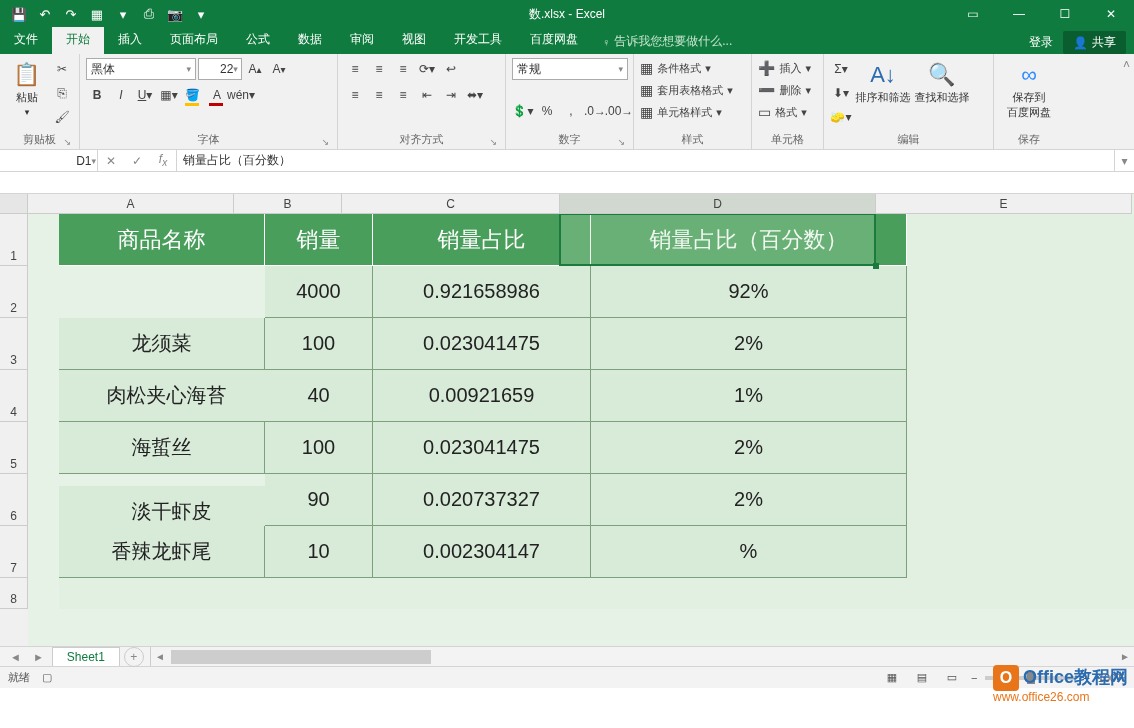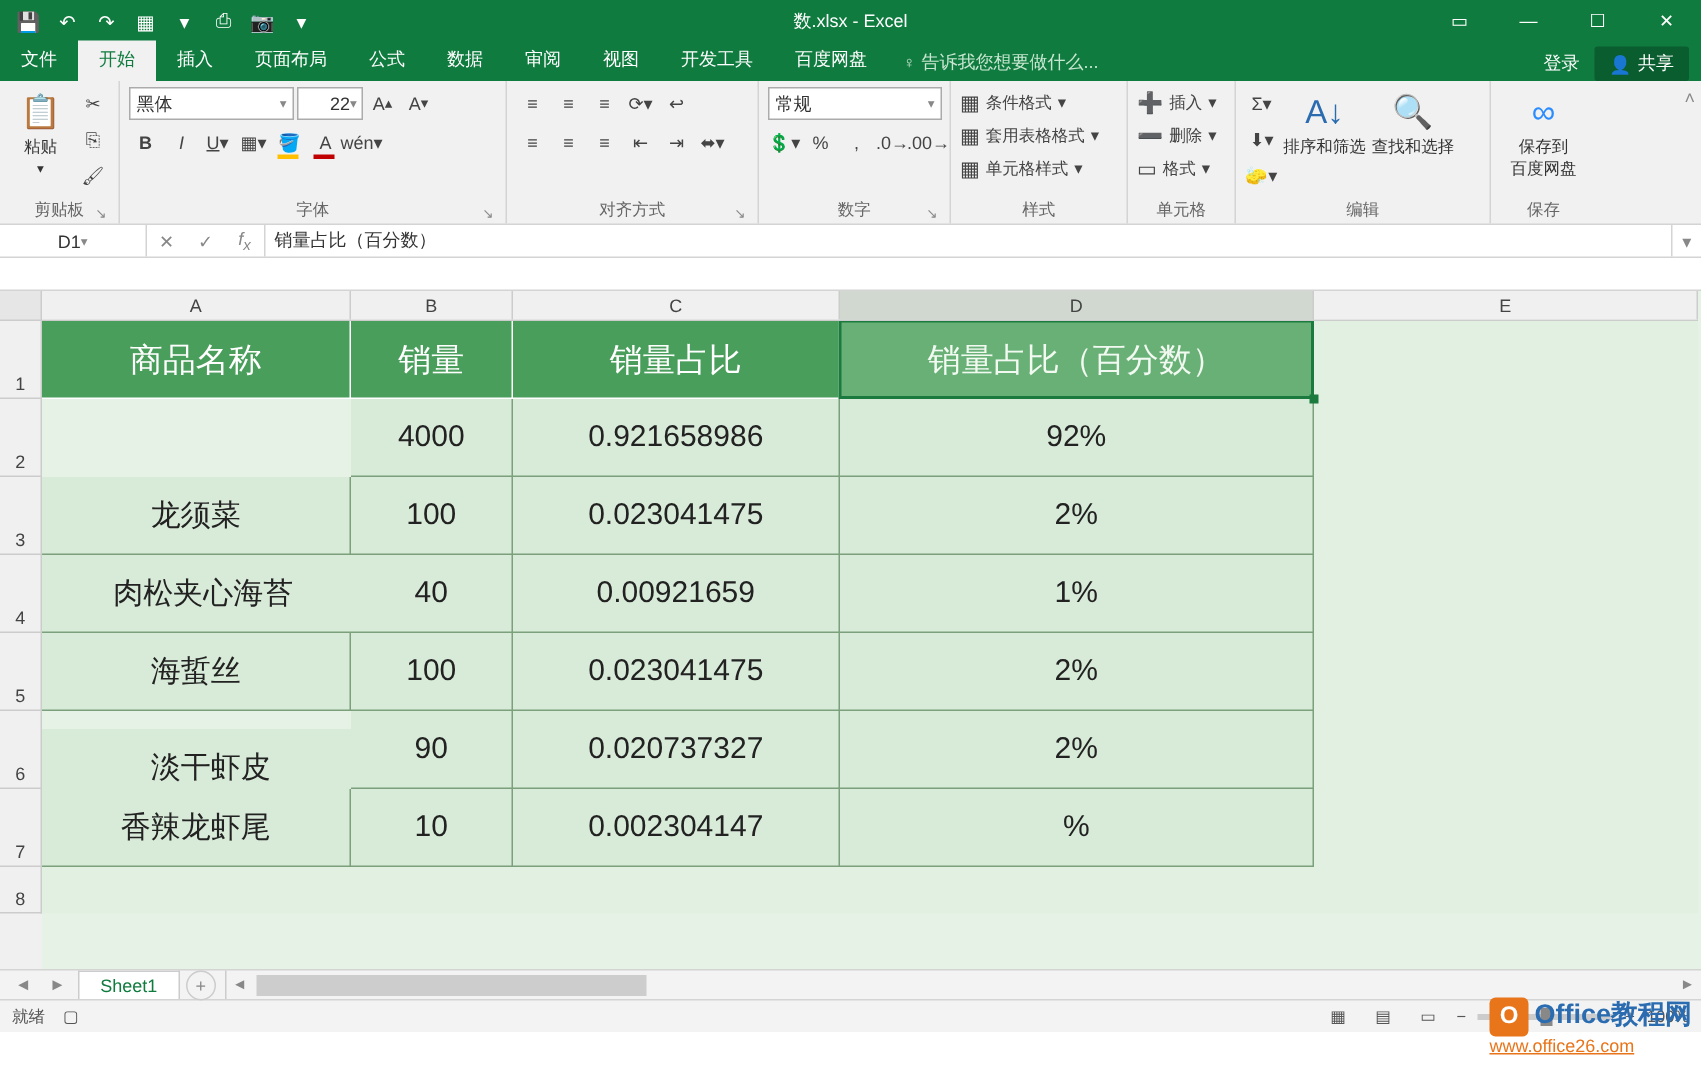--- a/index.html
+++ b/index.html
@@ -33,41 +33,41 @@
 .small-btn { width: 22px; height: 22px; display: flex; align-items: center; justify-content: center; font-size: 12px; color: #444; }
 .font-name { border: 1px solid #ababab; background: #fff; height: 22px; width: 110px; font-size: 12px; padding: 0 4px; display: flex; align-items: center; justify-content: space-between; }
 .font-size { border: 1px solid #ababab; background: #fff; height: 22px; width: 42px; font-size: 12px; padding: 0 21px; display: flex; align-items: center; justify-content: space-between; }
 .col { display: flex; flex-direction: column; gap: 2px; }
 .row { display: flex; gap: 2px; align-items: center; }
 .style-item { font-size: 11px; color: #444; display: flex; align-items: center; gap: 4px; height: 20px; }
 .style-item .ico { font-size: 14px; }
 
 
 .fbar-row { height: 22px; border-bottom: 1px solid #d4d4d4; display: flex; align-items: stretch; background: #fff; }
-.name-box { width: 98px; border-right: 1px solid #d4d4d4; display: flex; align-items: center; padding: 0 16px; font-size: 12px; justify-content: center; }
+.name-box { width: 98px; border-right: 1px solid #d4d4d4; display: flex; align-items: center; padding: 0 1px; font-size: 12px; justify-content: flex-end; }
 .fbar-btns { display: flex; align-items: center; border-right: 1px solid #d4d4d4; }
 .fbar-btn { width: 26px; display: flex; align-items: center; justify-content: center; color: #888; font-size: 12px; }
 .fbar { flex: 1; display: flex; align-items: center; padding: 0 6px; font-size: 12px; color: #333; }
 .fbar-expand { width: 20px; border-left: 1px solid #d4d4d4; display: flex; align-items: center; justify-content: center; color: #888; }
 
 .gap-row { height: 22px; border-bottom: 1px solid #d4d4d4; background: #fff; }
 
 
 .sheet-area { position: relative; background: #e6f2e6; }
 .col-headers { display: flex; height: 20px; background: #e6e6e6; border-bottom: 1px solid #ccc; }
 .corner { width: 28px; background: #e6e6e6; border-right: 1px solid #ccc; border-bottom: 1px solid #ccc; }
 .ch { border-right: 1px solid #ccc; display: flex; align-items: center; justify-content: center; font-size: 12px; color: #444; background: #f0f0f0; }
 .ch.sel { background: #d0d8d0; }
 
 .grid-body { display: flex; height: 432px; overflow: hidden; }
 .row-headers { width: 28px; background: #f0f0f0; }
 .rh { border-bottom: 1px solid #ccc; border-right: 1px solid #ccc; display: flex; align-items: flex-end; justify-content: center; font-size: 12px; color: #444; padding-bottom: 2px; }
 
 .cells { position: relative; flex: 1; }
-.abs-cell { position: absolute; border-right: 1px solid #7ba07b; border-bottom: 1px solid #7ba07b; display: flex; align-items: center; justify-content: center; font-size: 20px; font-family: "SimHei", sans-serif; }
+.abs-cell { position: absolute; border-right: 1px solid #7ba07b; border-bottom: 1px solid #7ba07b; display: flex; align-items: center; justify-content: center; font-size: 20px; font-family: "SimHei", sans-serif; margin-left: 31px; }
 .hdr-cell { background: #4a9e5c; color: #fff; font-size: 22px; border-right: 1px solid #fff; border-bottom: 1px solid #fff; }
 .data-cell { background: #d8ead8; color: #222; }
 .empty-cell { background: #e2f0e2; border: none; }
 .sel-border { position: absolute; border: 2px solid #1b7a3d; background: rgba(200,230,200,0.25); pointer-events: none; }
 .sel-handle { position: absolute; width: 6px; height: 6px; background: #1b7a3d; }
 
 
 .hscroll-area { height: 20px; border-top: 1px solid #d4d4d4; display: flex; background: #f3f3f3; }
 .sheet-tabs { display: flex; align-items: center; padding: 0 6px; gap: 4px; }
 .sheet-nav { color: #888; font-size: 11px; padding: 0 4px; }
@@ -80,21 +80,21 @@
 
 .statusbar { height: 22px; background: #f3f3f3; border-top: 1px solid #d4d4d4; display: flex; align-items: center; font-size: 11px; color: #555; padding: 0 8px; justify-content: space-between; }
 .status-right { display: flex; align-items: center; gap: 8px; }
 .view-btn { width: 22px; height: 18px; display: flex; align-items: center; justify-content: center; }
 .zoom-slider { width: 90px; height: 4px; background: #ccc; position: relative; }
 .zoom-thumb { width: 8px; height: 12px; background: #888; position: absolute; top: -4px; left: 42px; }
 
 
 .watermark { position: absolute; right: 6px; bottom: 24px; font-size: 18px; font-weight: bold; color: #333; text-align: left; line-height: 1.1; }
 .watermark .o-badge { display:inline-flex; width:26px; height:26px; background:#e8751a; color:#fff; align-items:center; justify-content:center; border-radius:4px; margin-right:4px; font-size:16px; }
-.watermark .sub { font-size: 12px; color: #e8751a; font-weight: normal; text-decoration: underline; }
+.watermark .sub { font-size: 12px; color: #e8751a; font-weight: normal; }
 .watermark .blue { color: #2b6cb0; }
 </style>
 </head>
 <body>
 
 <div class="titlebar">
   <div class="qat">
     <div class="qat-item">💾</div>
     <div class="qat-item">↶</div>
     <div class="qat-item">↷</div>
@@ -195,21 +195,21 @@
         <div class="small-btn">≡</div>
         <div class="small-btn">⇤</div>
         <div class="small-btn">⇥</div>
         <div class="small-btn">⬌▾</div>
       </div>
     </div>
     <div class="ribbon-group-label"><span>对齐方式</span><span class="dlg">↘</span></div>
   </div>
 
   <div class="ribbon-group" style="width:128px">
-    <div class="ribbon-group-content col" style="gap:4px">
+    <div class="ribbon-group-content col" style="gap:20px">
       <div class="font-name" style="width:116px">
           <span>常规</span>
           <span style="font-size:9px;color:#888">▾</span>
         </div>
       <div class="row">
         <div class="small-btn">💲▾</div>
         <div class="small-btn">%</div>
         <div class="small-btn">,</div>
         <div class="small-btn">.0→</div>
         <div class="small-btn">.00→</div>

